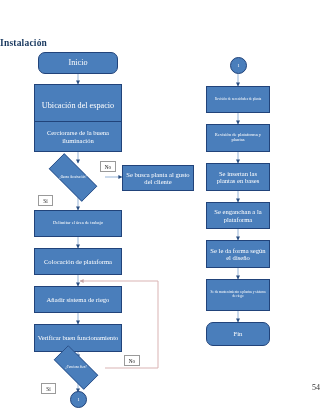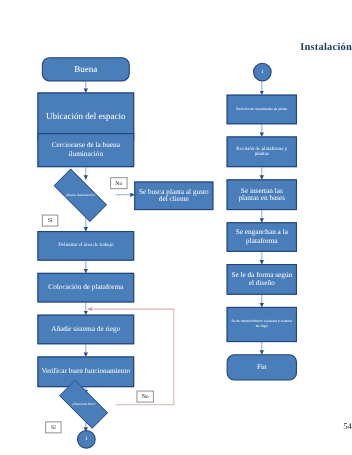--- a/index.html
+++ b/index.html
@@ -29,21 +29,21 @@
     width: 320px;
     height: 414px;
     pointer-events: none;
   }
 
   .page-title {
     position: absolute;
     left: 0;
     top: 38px;
     width: 320px;
-    text-align: right;
+    text-align: left;
     font-family: "Liberation Serif", serif;
     font-weight: bold;
     font-size: 9.5px;
     color: #17375e;
     letter-spacing: 0.2px;
   }
 
   
   .node {
     position: absolute;
@@ -171,21 +171,21 @@
     <line x1="238" y1="74" x2="238" y2="86" stroke="#95b3d7" stroke-width="1" marker-end="url(#arr)"></line>
     <line x1="238" y1="113" x2="238" y2="124" stroke="#95b3d7" stroke-width="1" marker-end="url(#arr)"></line>
     <line x1="238" y1="152" x2="238" y2="163" stroke="#95b3d7" stroke-width="1" marker-end="url(#arr)"></line>
     <line x1="238" y1="191" x2="238" y2="202" stroke="#95b3d7" stroke-width="1" marker-end="url(#arr)"></line>
     <line x1="238" y1="229" x2="238" y2="240" stroke="#95b3d7" stroke-width="1" marker-end="url(#arr)"></line>
     <line x1="238" y1="268" x2="238" y2="279" stroke="#95b3d7" stroke-width="1" marker-end="url(#arr)"></line>
     <line x1="238" y1="311" x2="238" y2="322" stroke="#95b3d7" stroke-width="1" marker-end="url(#arr)"></line>
   </svg>
 
   <div class="node rounded t-lg" style="left:38px; top:52px; width:80px; height:22px;">
-    <span>Buena</span>
+    <span>Inicio</span>
   </div>
 
   <div class="node t-lg" style="left:34px; top:84px; width:88px; height:44px;">
     <span>Ubicación del espacio</span>
   </div>
 
   <div class="node t-md" style="left:34px; top:121px; width:88px; height:31px;">
     <span>Cerciorarse de la buena iluminación</span>
   </div>
 

